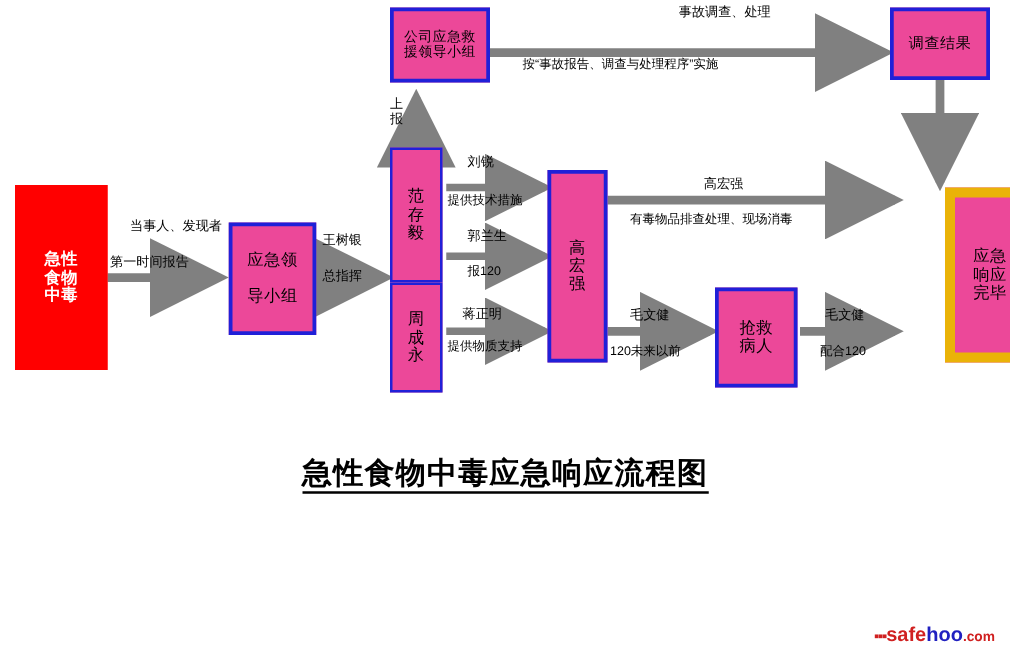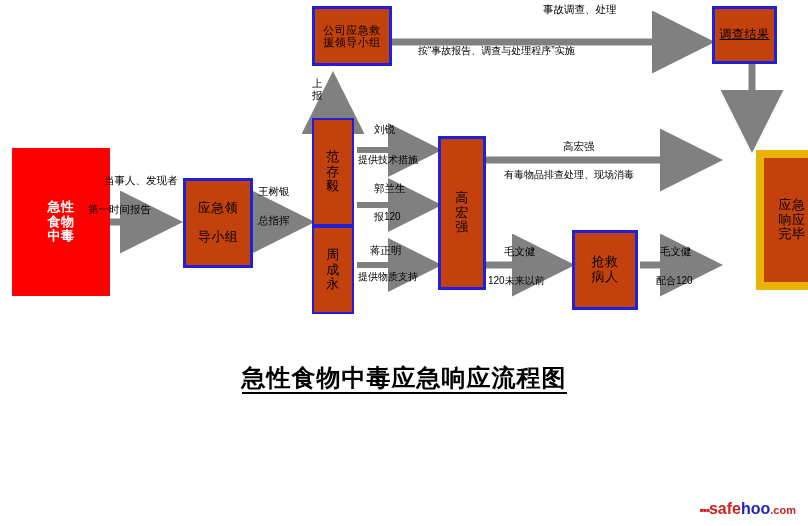--- a/index.html
+++ b/index.html
@@ -20,21 +20,21 @@
     width: 808px;
     height: 526px;
   }
   .node {
     position: absolute;
     box-sizing: border-box;
     display: flex;
     align-items: center;
     justify-content: center;
     text-align: center;
-    background: #c2410c;
+    background: #ec4899;
     color: #000000;
     font-size: 13px;
     line-height: 1.12;
     letter-spacing: 0.5px;
   }
   .node .txt {
     display: block;
     white-space: pre-line;
   }
   .n-start {
@@ -136,21 +136,21 @@
 
     <line x1="486" y1="265" x2="568" y2="265" stroke="#808080" stroke-width="7" marker-end="url(#ah)"></line>
 
     <line x1="640" y1="265" x2="716" y2="265" stroke="#808080" stroke-width="7" marker-end="url(#ah)"></line>
 
     <line x1="392" y1="42" x2="708" y2="42" stroke="#808080" stroke-width="7" marker-end="url(#ah)"></line>
 
     <line x1="752" y1="64" x2="752" y2="146" stroke="#808080" stroke-width="7" marker-end="url(#ah)"></line>
   </svg>
 
-  <div class="node n-start" id="n-start" style="left:12px; top:148px; width:98px; height:148px;">
+  <div class="node n-start" id="n-start" style="left:12px; top:148px; width:74px; height:148px;">
     <span class="txt">急性
 食物
 中毒</span>
   </div>
 
   <div class="node n-blue" id="n-leadgroup" style="left:183px; top:178px; width:70px; height:90px;">
     <span class="txt">应急领
 
 导小组</span>
   </div>
@@ -176,21 +176,21 @@
     <span class="txt">高
 宏
 强</span>
   </div>
 
   <div class="node n-blue" id="n-rescue" style="left:572px; top:230px; width:66px; height:80px;">
     <span class="txt">抢救
 病人</span>
   </div>
 
-  <div class="node n-blue" id="n-result" style="left:712px; top:6px; width:65px; height:58px; font-size:12px;text-decoration:underline;">
+  <div class="node n-blue" id="n-result" style="left:712px; top:6px; width:80px; height:58px; font-size:12px;">
     <span class="txt">调查结果</span>
   </div>
 
   <div class="node n-end" id="n-finish" style="left:720px; top:150px; width:72px; height:140px;">
     <span class="txt">应急
 响应
 完毕</span>
   </div>
 
   <div class="lbl" style="left:88px; top:174px;margin-left:16px;">当事人、发现者</div>

